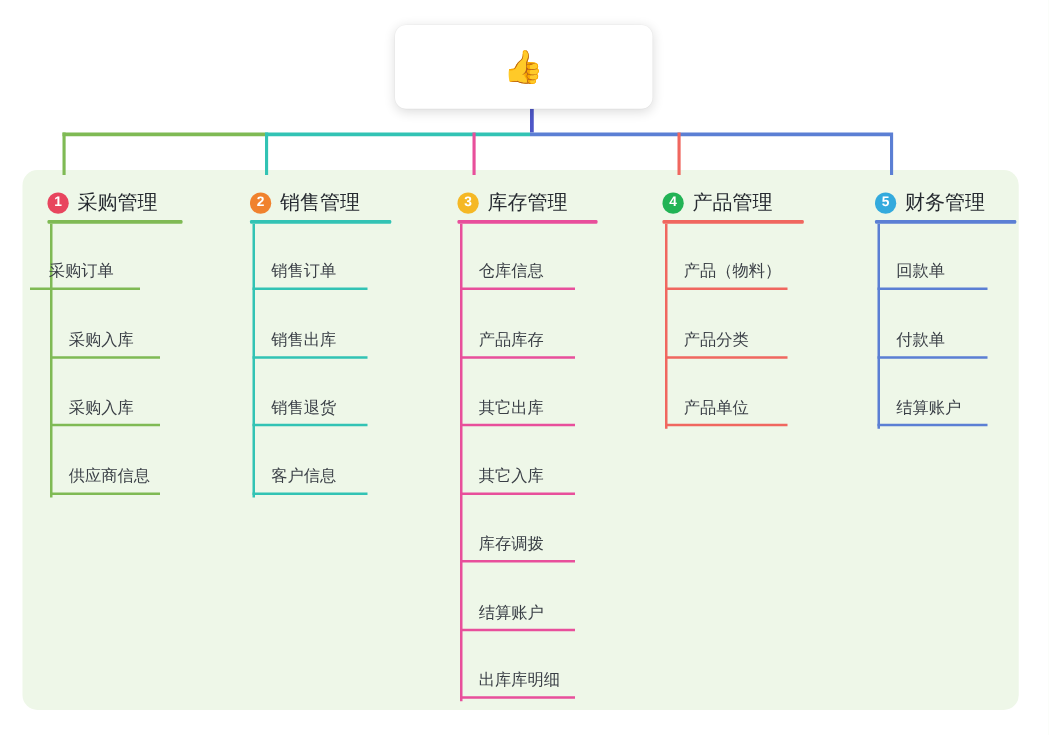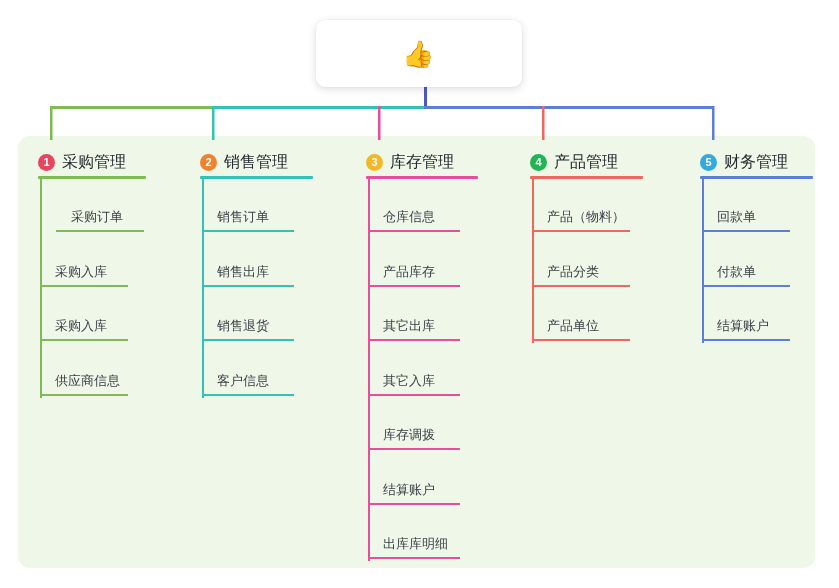--- a/index.html
+++ b/index.html
@@ -97,21 +97,21 @@
     </div>
   </div>
 
   <div id="columns">
       <div class="col-head" style="left: 38px; top: 152px;">
         <span class="badge" style="background: rgb(232, 69, 94);">1</span>
         <span class="col-title">采购管理</span>
       </div>
       <div class="head-rule" style="left: 38px; top: 176px; width: 108px; background: rgb(127, 186, 84);"></div>
       <div class="spine" style="left: 40px; top: 179px; height: 218.5px; background: rgb(127, 186, 84);"></div>
-      <div class="leaf" style="left: 56px; top: 202px; width: 88px; height: 30px;">
+      <div class="leaf" style="left: 24px; top: 202px; width: 88px; height: 30px;">
         <span class="leaf-text">采购订单</span>
         <span class="leaf-rule" style="width: 88px; background: rgb(127, 186, 84);"></span>
       </div>
       <div class="leaf" style="left: 40px; top: 256.5px; width: 88px; height: 30px;">
         <span class="leaf-text">采购入库</span>
         <span class="leaf-rule" style="width: 88px; background: rgb(127, 186, 84);"></span>
       </div>
       <div class="leaf" style="left: 40px; top: 311px; width: 88px; height: 30px;">
         <span class="leaf-text">采购入库</span>
         <span class="leaf-rule" style="width: 88px; background: rgb(127, 186, 84);"></span>

